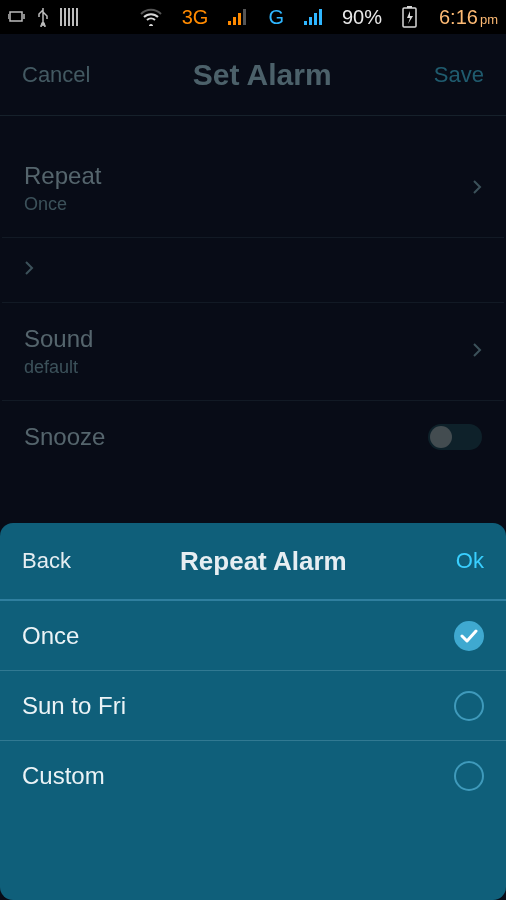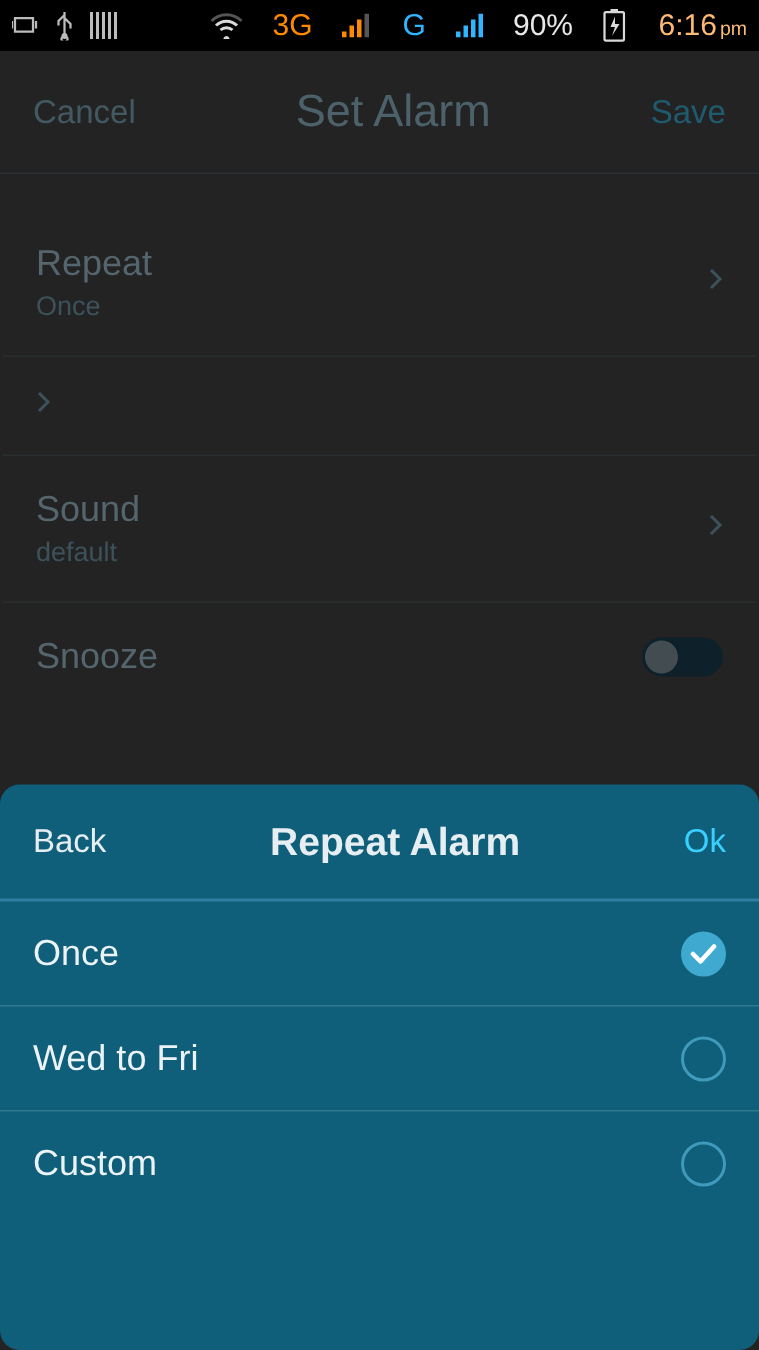--- a/index.html
+++ b/index.html
@@ -26,39 +26,39 @@
 .status-icon { display: inline-flex; align-items: center; }
 .battery-pct { font-size: 20px; color: #e8e8e8; }
 .time { font-size: 20px; color: #fdba74; margin-left: 2px; }
 .time .pm { font-size: 13px; margin-left: 2px; }
 .net-3g { color: #ff8a00; font-weight: 500; font-size: 20px; }
 .net-g { color: #2fb6ff; font-weight: 500; font-size: 20px; margin-left: 2px; }
 
 .main-dimmed {
   position: absolute;
   top: 34px; left: 0; right: 0; bottom: 0;
-  background: #404040;
+  background: #0f172a;
 }
 .main-dimmed::after {
   content: "";
   position: absolute;
   inset: 0;
   background: rgba(0,0,0,0.45);
   pointer-events: none;
 }
 .header {
   display: flex;
   align-items: center;
   justify-content: space-between;
   height: 82px;
   padding: 0 22px;
   border-bottom: 1px solid rgba(120,170,190,0.25);
 }
 .header .cancel { color: #7aa2b2; font-size: 22px; }
-.header .title { color: #8ab1c2; font-size: 30px; font-weight: 400; }
+.header .title { color: #8ab1c2; font-size: 30px; font-weight: 700; }
 .header .save { color: #3aa6c9; font-size: 22px; }
 
 .setting-row {
   display: flex;
   align-items: center;
   justify-content: space-between;
   padding: 22px 22px;
   border-bottom: 1px solid rgba(120,170,190,0.18);
   margin: 0 2px;
 }
@@ -244,21 +244,21 @@
   <div class="option-list">
     <div class="option">
       <span class="olabel">Once</span>
       <span class="radio selected">
         <svg width="18" height="14" viewBox="0 0 18 14">
             <path d="M2 7 L7 12 L16 2" stroke="#fff" stroke-width="3" fill="none" stroke-linecap="round" stroke-linejoin="round"></path>
           </svg>
       </span>
     </div>
     <div class="option">
-      <span class="olabel">Wed to Fri</span>
+      <span class="olabel">Sun to Fri</span>
       <span class="radio">
         
       </span>
     </div>
     <div class="option">
       <span class="olabel">Custom</span>
       <span class="radio">
         
       </span>
     </div>

